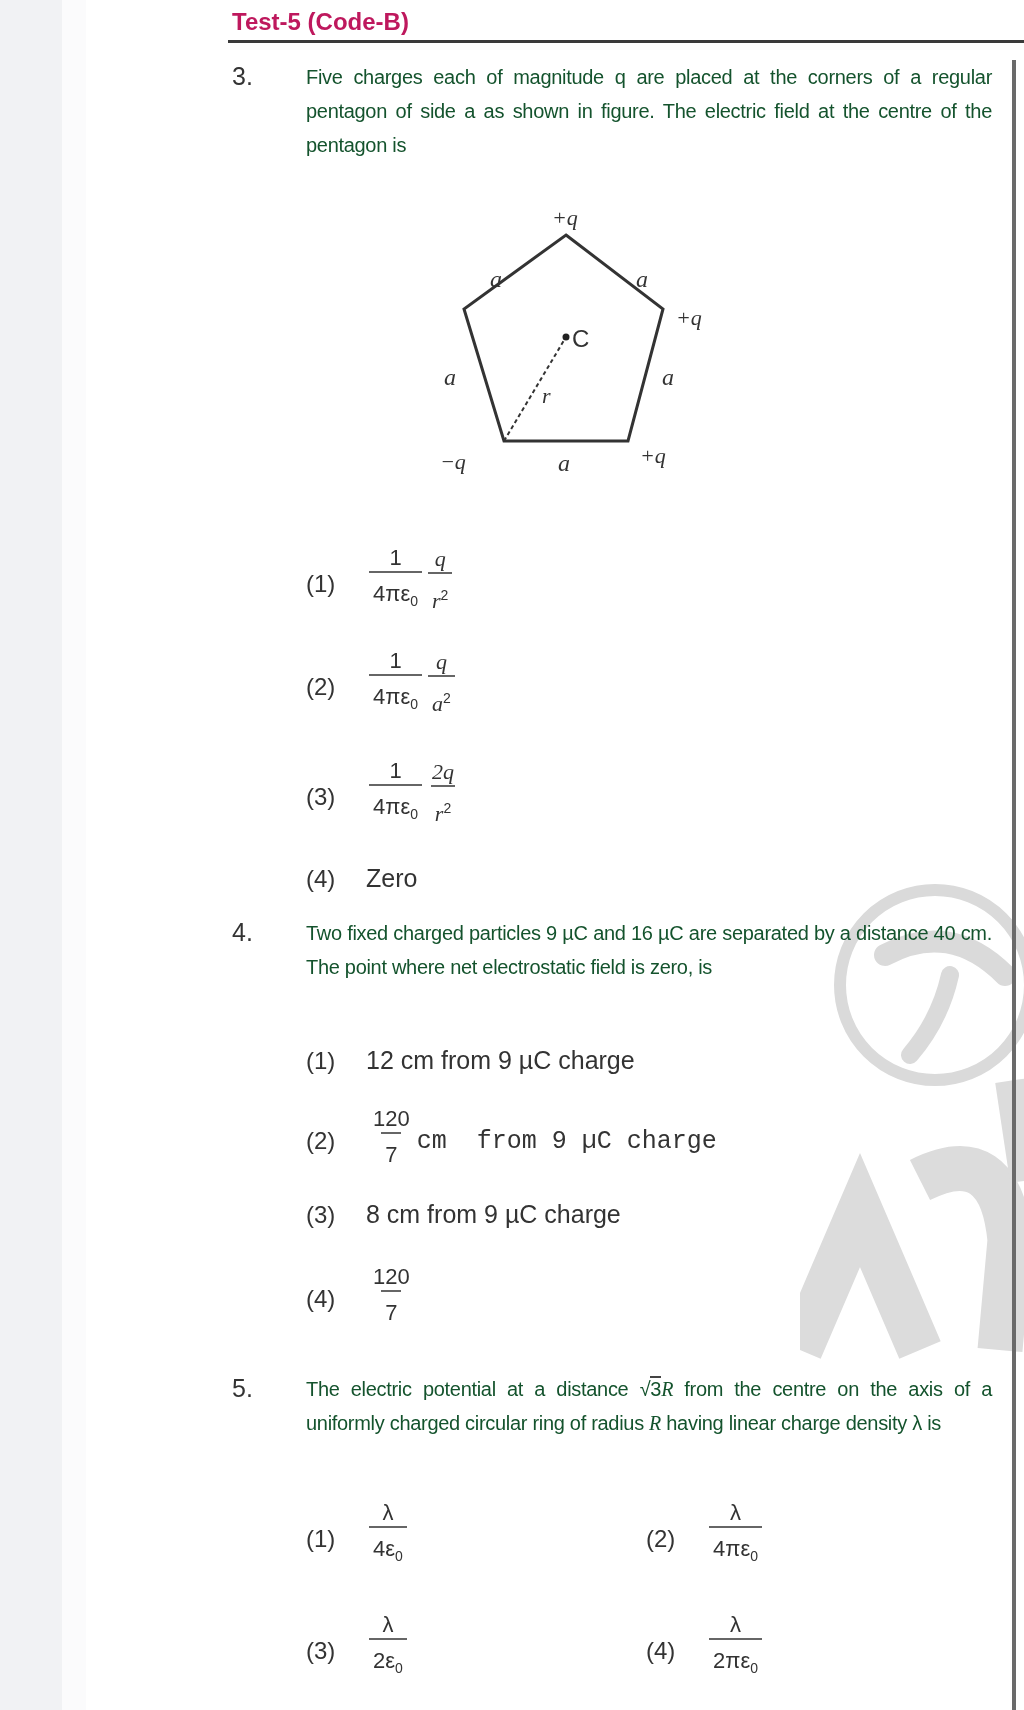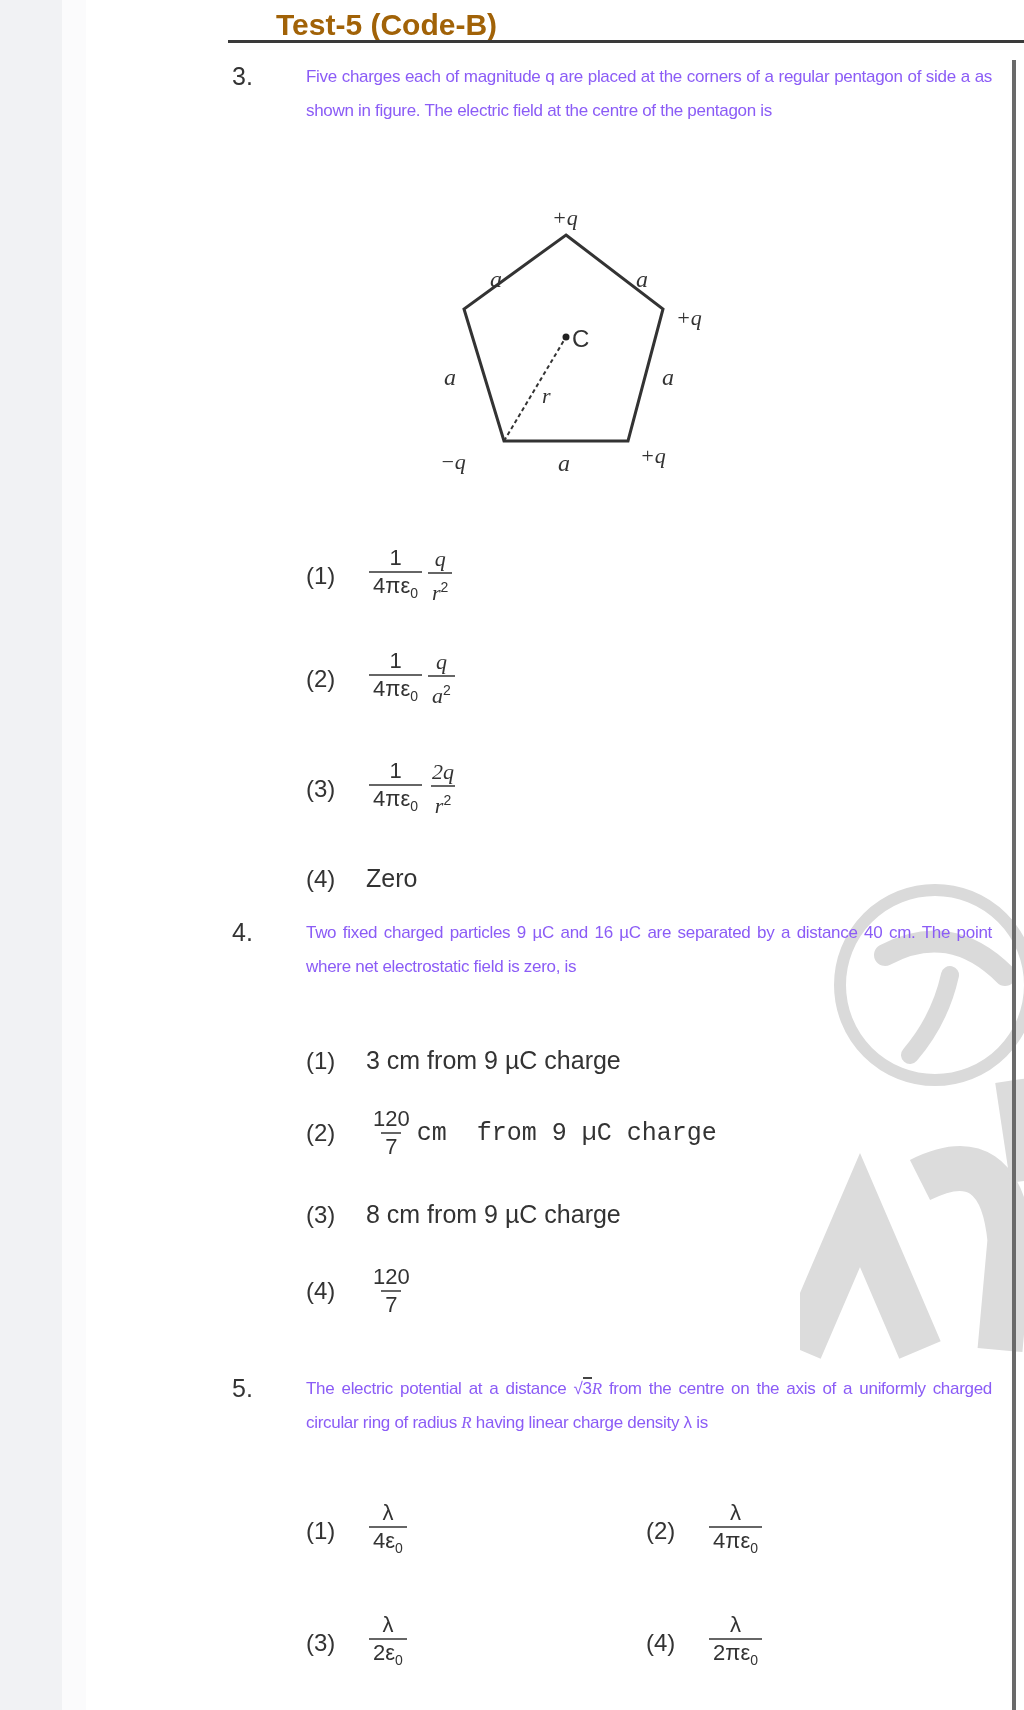--- a/index.html
+++ b/index.html
@@ -12,51 +12,51 @@
     .left-margin {
       position: absolute; left: 0; top: 0; width: 62px; height: 1710px;
       background: #f1f2f4;
     }
     .left-margin2 {
       position: absolute; left: 62px; top: 0; width: 24px; height: 1710px;
       background: #fbfbfc;
     }
     .header-title {
       position: absolute; left: 232px; top: 8px;
-      font-size: 30px; font-weight: bold; color: #a16207; margin-left: 44px;
+      font-size: 24px; font-weight: bold; color: #be185d;
     }
     .header-rule {
       position: absolute; left: 228px; top: 40px; width: 796px; height: 3px;
       background: #3a3a3a;
     }
     .right-rule {
       position: absolute; left: 1012px; top: 60px; width: 4px; height: 1650px;
       background: #6a6a6a;
     }
     .qnum {
       position: absolute; font-size: 25px; color: #333;
     }
     .qtext {
       position: absolute; left: 306px; width: 686px;
-      font-size: 17px; line-height: 34px; color: #8b5cf6;
+      font-size: 20px; line-height: 34px; color: #14532d;
       text-align: justify; text-align-last: left;
       letter-spacing: -0.3px;
     }
     .qtext i, .math i { font-family: "Liberation Serif", serif; font-style: italic; }
     .opt {
       position: absolute; display: flex; align-items: center;
       font-size: 25px; color: #333;
     }
     .opt-label { display: inline-block; width: 60px; font-size: 24px; }
     .frac {
       display: inline-flex; flex-direction: column; align-items: center;
       vertical-align: middle; margin: 0 3px;
     }
     .frac .num { font-size: 22px; line-height: 26px; padding: 0 4px; }
-    .frac .den { font-size: 22px; line-height: 26px; border-top: 2px solid #666; padding: 0 4px; }
+    .frac .den { font-size: 22px; line-height: 26px; border-top: 2px solid #666; padding: 8px 4px; }
     .frac .num i, .frac .den i { font-family: "Liberation Serif", serif; font-style: italic; }
     sub, sup { font-size: 14px; }
     .figure { position: absolute; left: 430px; top: 205px; width: 360px; height: 320px; }
     .watermark { position: absolute; pointer-events: none; }
   </style>
 </head>
 <body>
 
 <div class="left-margin"></div>
 <div class="left-margin2"></div>
@@ -134,21 +134,21 @@
 <div class="opt" style="left:306px;top:864px;">
   <span class="opt-label">(4)</span>
   <span>Zero</span>
 </div>
 
 <div class="qnum" style="left:232px;top:918px;">4.</div>
 <div class="qtext" style="top:916px;">Two fixed charged particles 9 µC and 16 µC are separated by a distance 40 cm. The point where net electrostatic field is zero, is</div>
 
 <div class="opt" style="left:306px;top:1046px;">
   <span class="opt-label">(1)</span>
-  <span>3 cm from 9 µC charge</span>
+  <span>12 cm from 9 µC charge</span>
 </div>
 <div class="opt" style="left:306px;top:1106px;">
   <span class="opt-label">(2)</span>
   <span class="frac">
     <span class="num">120</span>
     <span class="den">7</span>
   </span>
   <span style="white-space:pre;font-family:Liberation Mono, monospace;">cm  from 9 µC charge</span>
 </div>
 <div class="opt" style="left:306px;top:1200px;">

